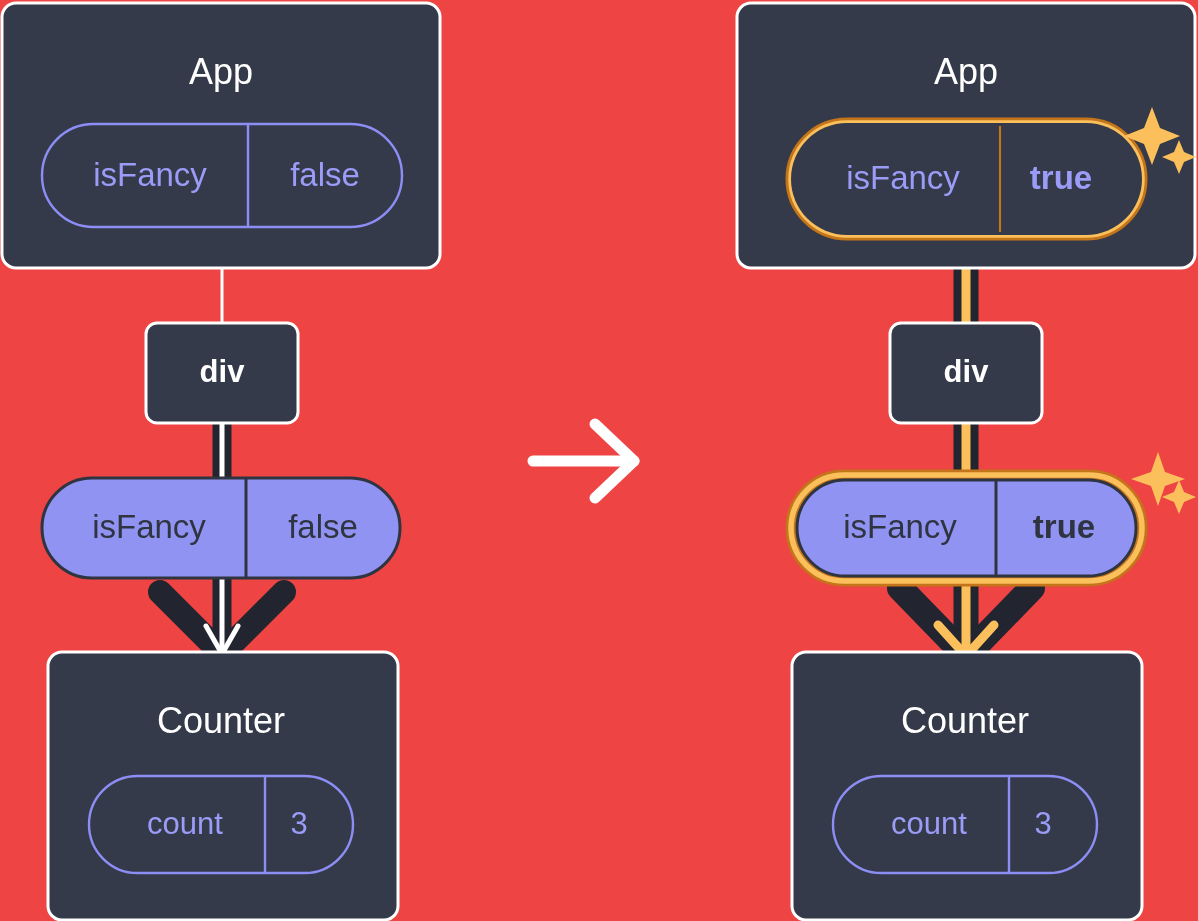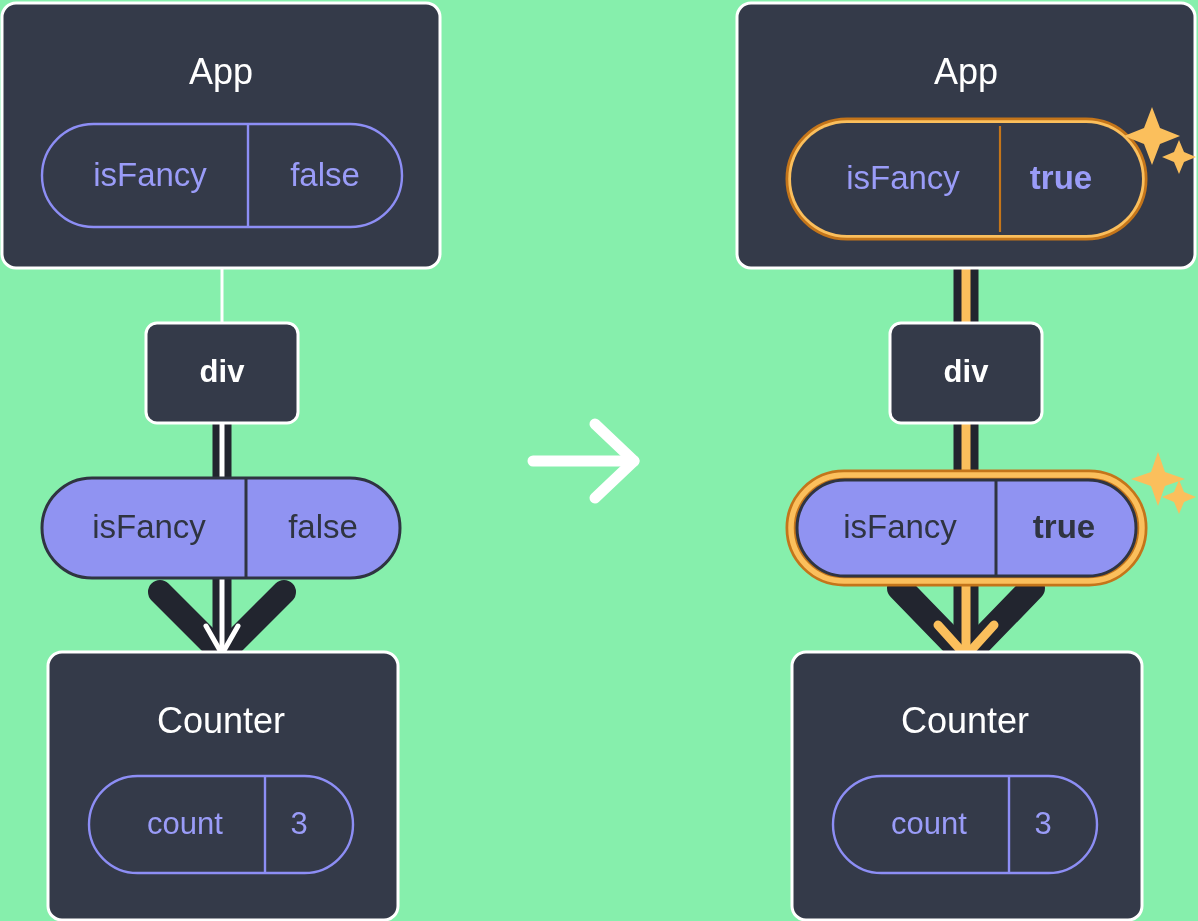--- a/index.html
+++ b/index.html
@@ -7,21 +7,21 @@
     padding: 0;
     background: #4a6570;
   }
   body {
     font-family: "Liberation Sans", sans-serif;
   }
   #stage {
     position: relative;
     width: 1198px;
     height: 921px;
-    background: #86efac;
+    background: #ef4444;
     overflow: hidden;
   }
   svg.diagram {
     position: absolute;
     top: 0;
     left: 0;
     width: 1198px;
     height: 921px;
     display: block;
   }

